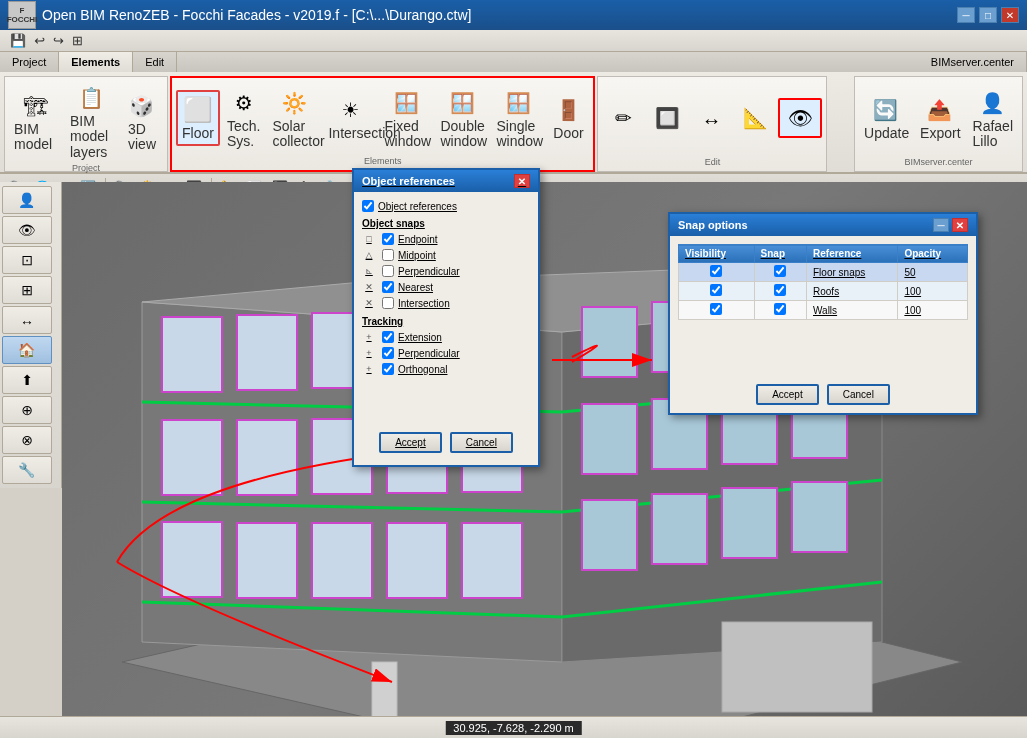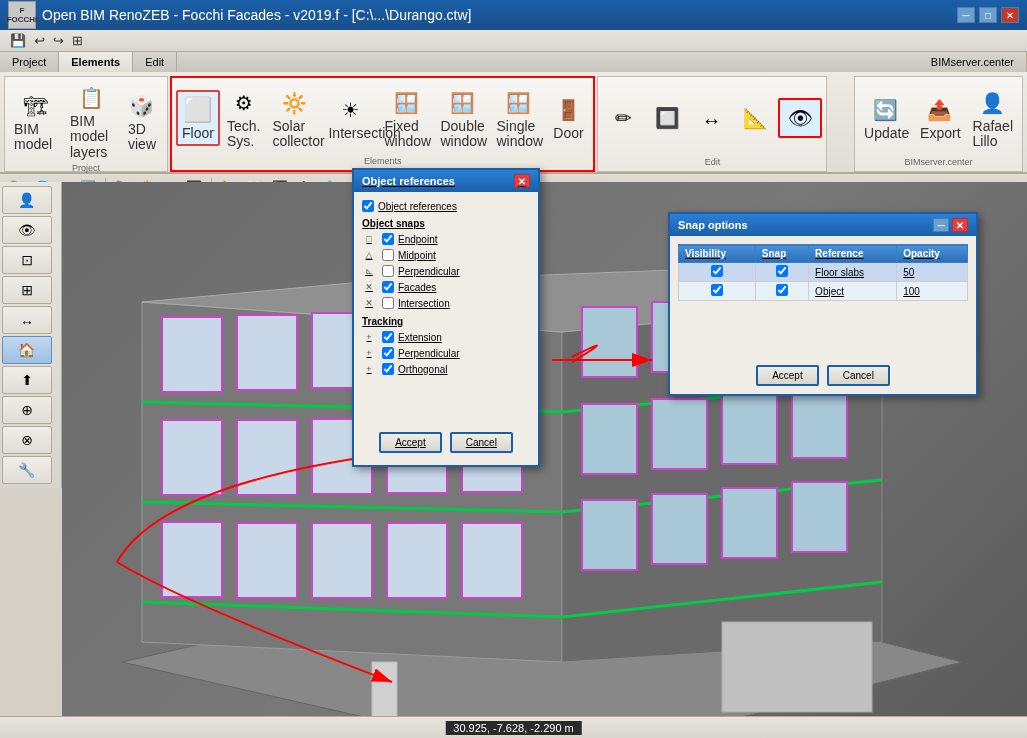--- a/index.html
+++ b/index.html
@@ -571,21 +571,21 @@
       <label>Midpoint</label>
     </div>
     <div class="checkbox-row">
       <span class="snap-icon">⊾</span>
       <input type="checkbox" style="">
       <label>Perpendicular</label>
     </div>
     <div class="checkbox-row">
       <span class="snap-icon">✕</span>
       <input type="checkbox" checked="" style="">
-      <label>Facades</label>
+      <label>Nearest</label>
     </div>
     <div class="checkbox-row">
       <span class="snap-icon">✕</span>
       <input type="checkbox" style="">
       <label>Intersection</label>
     </div>
 
     <div class="section-header">Tracking</div>
 
     <div class="checkbox-row">
@@ -626,27 +626,33 @@
           <th>Visibility</th>
           <th>Snap</th>
           <th>Reference</th>
           <th>Opacity</th>
         </tr>
       </thead>
       <tbody>
         <tr class="highlight">
           <td style="text-align:center;"><input type="checkbox" checked="" style=""></td>
           <td style="text-align:center;"><input type="checkbox" checked="" style=""></td>
-          <td>Floor slabs</td>
+          <td>Floor snaps</td>
           <td>50</td>
         </tr>
         <tr>
           <td style="text-align:center;"><input type="checkbox" checked="" style=""></td>
           <td style="text-align:center;"><input type="checkbox" checked="" style=""></td>
-          <td>Object</td>
+          <td>Roofs</td>
+          <td>100</td>
+        </tr>
+        <tr>
+          <td style="text-align:center;"><input type="checkbox" checked="" style=""></td>
+          <td style="text-align:center;"><input type="checkbox" checked="" style=""></td>
+          <td>Walls</td>
           <td>100</td>
         </tr>
       </tbody>
     </table>
   </div>
   <div class="snap-dialog-buttons">
     <button class="dialog-btn">Accept</button>
     <button class="dialog-btn">Cancel</button>
   </div>
 </div>

